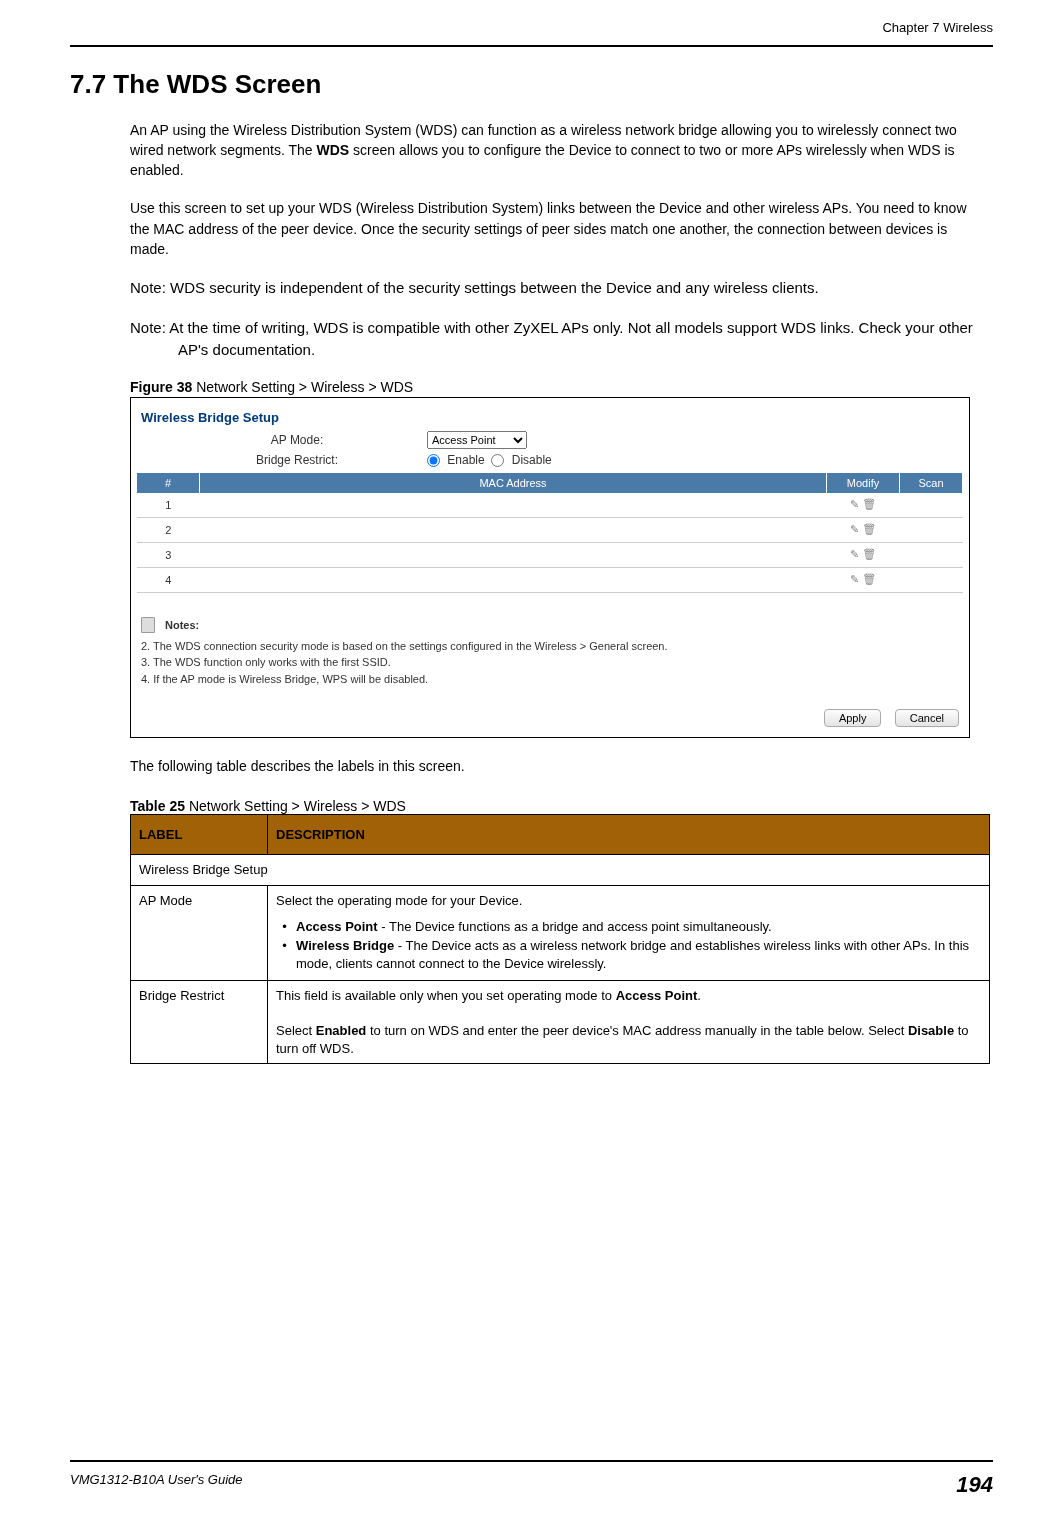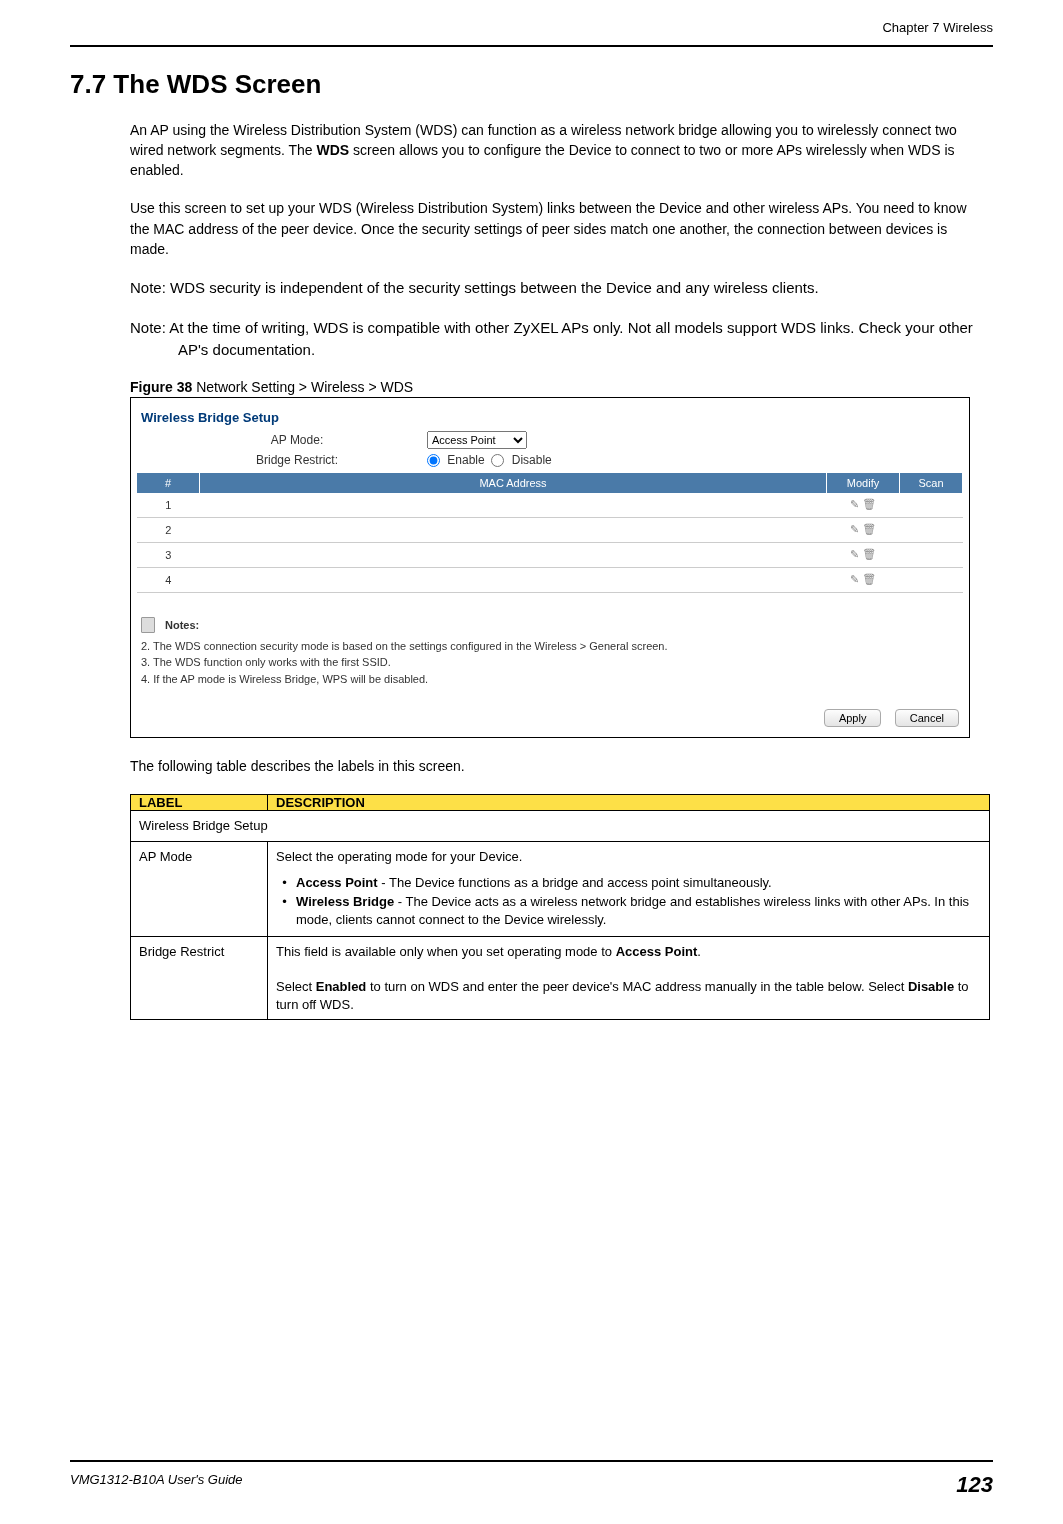--- a/index.html
+++ b/index.html
@@ -154,23 +154,23 @@
     font-size: 14px;
   }
   .table-caption .tbl-label { font-weight: bold; }
   table.labels {
     margin-left: 60px;
     border-collapse: collapse;
     width: 860px;
     font-size: 13px;
   }
   table.labels th {
-    background: #fde047;
+    background: #a16207;
     text-align: left;
-    padding: 0 8px;
+    padding: 12px 8px;
     border: 1.5px solid #000;
     font-weight: bold;
   }
   table.labels td {
     border: 1.5px solid #000;
     padding: 6px 8px;
     vertical-align: top;
     line-height: 1.35;
   }
   table.labels td.label-col { width: 120px; }
@@ -290,20 +290,23 @@
       <button>Apply</button>
       <button>Cancel</button>
     </div>
   </div>
 </div>
 
 <div class="body-text" style="margin-top:18px;">
   <p>The following table describes the labels in this screen.</p>
 </div>
 
+<div class="table-caption">
+  <span class="tbl-label">Table 25</span><span>   Network Setting &gt; Wireless &gt; WDS</span>
+</div>
 
 <table class="labels">
   <tbody>
         <tr>
     <th>LABEL</th>
     <th>DESCRIPTION</th>
   </tr>
   <tr>
     <td colspan="2">Wireless Bridge Setup</td>
   </tr>
@@ -323,16 +326,16 @@
       <span>This field is available only when you set operating mode to </span><span class="bold">Access Point</span><span>.</span><br><br>
       <span>Select </span><span class="bold">Enabled</span><span> to turn on WDS and enter the peer device's MAC address manually in the table below. Select </span><span class="bold">Disable</span><span> to turn off WDS.</span>
     </td>
   </tr>
 </tbody>
     </table>
 
 <div class="footer-line"></div>
 <div class="footer">
   <span>VMG1312-B10A User's Guide</span>
-  <span class="pg">123</span>
+  <span class="pg">194</span>
 </div>
 
 </div>
 
 </body></html>

